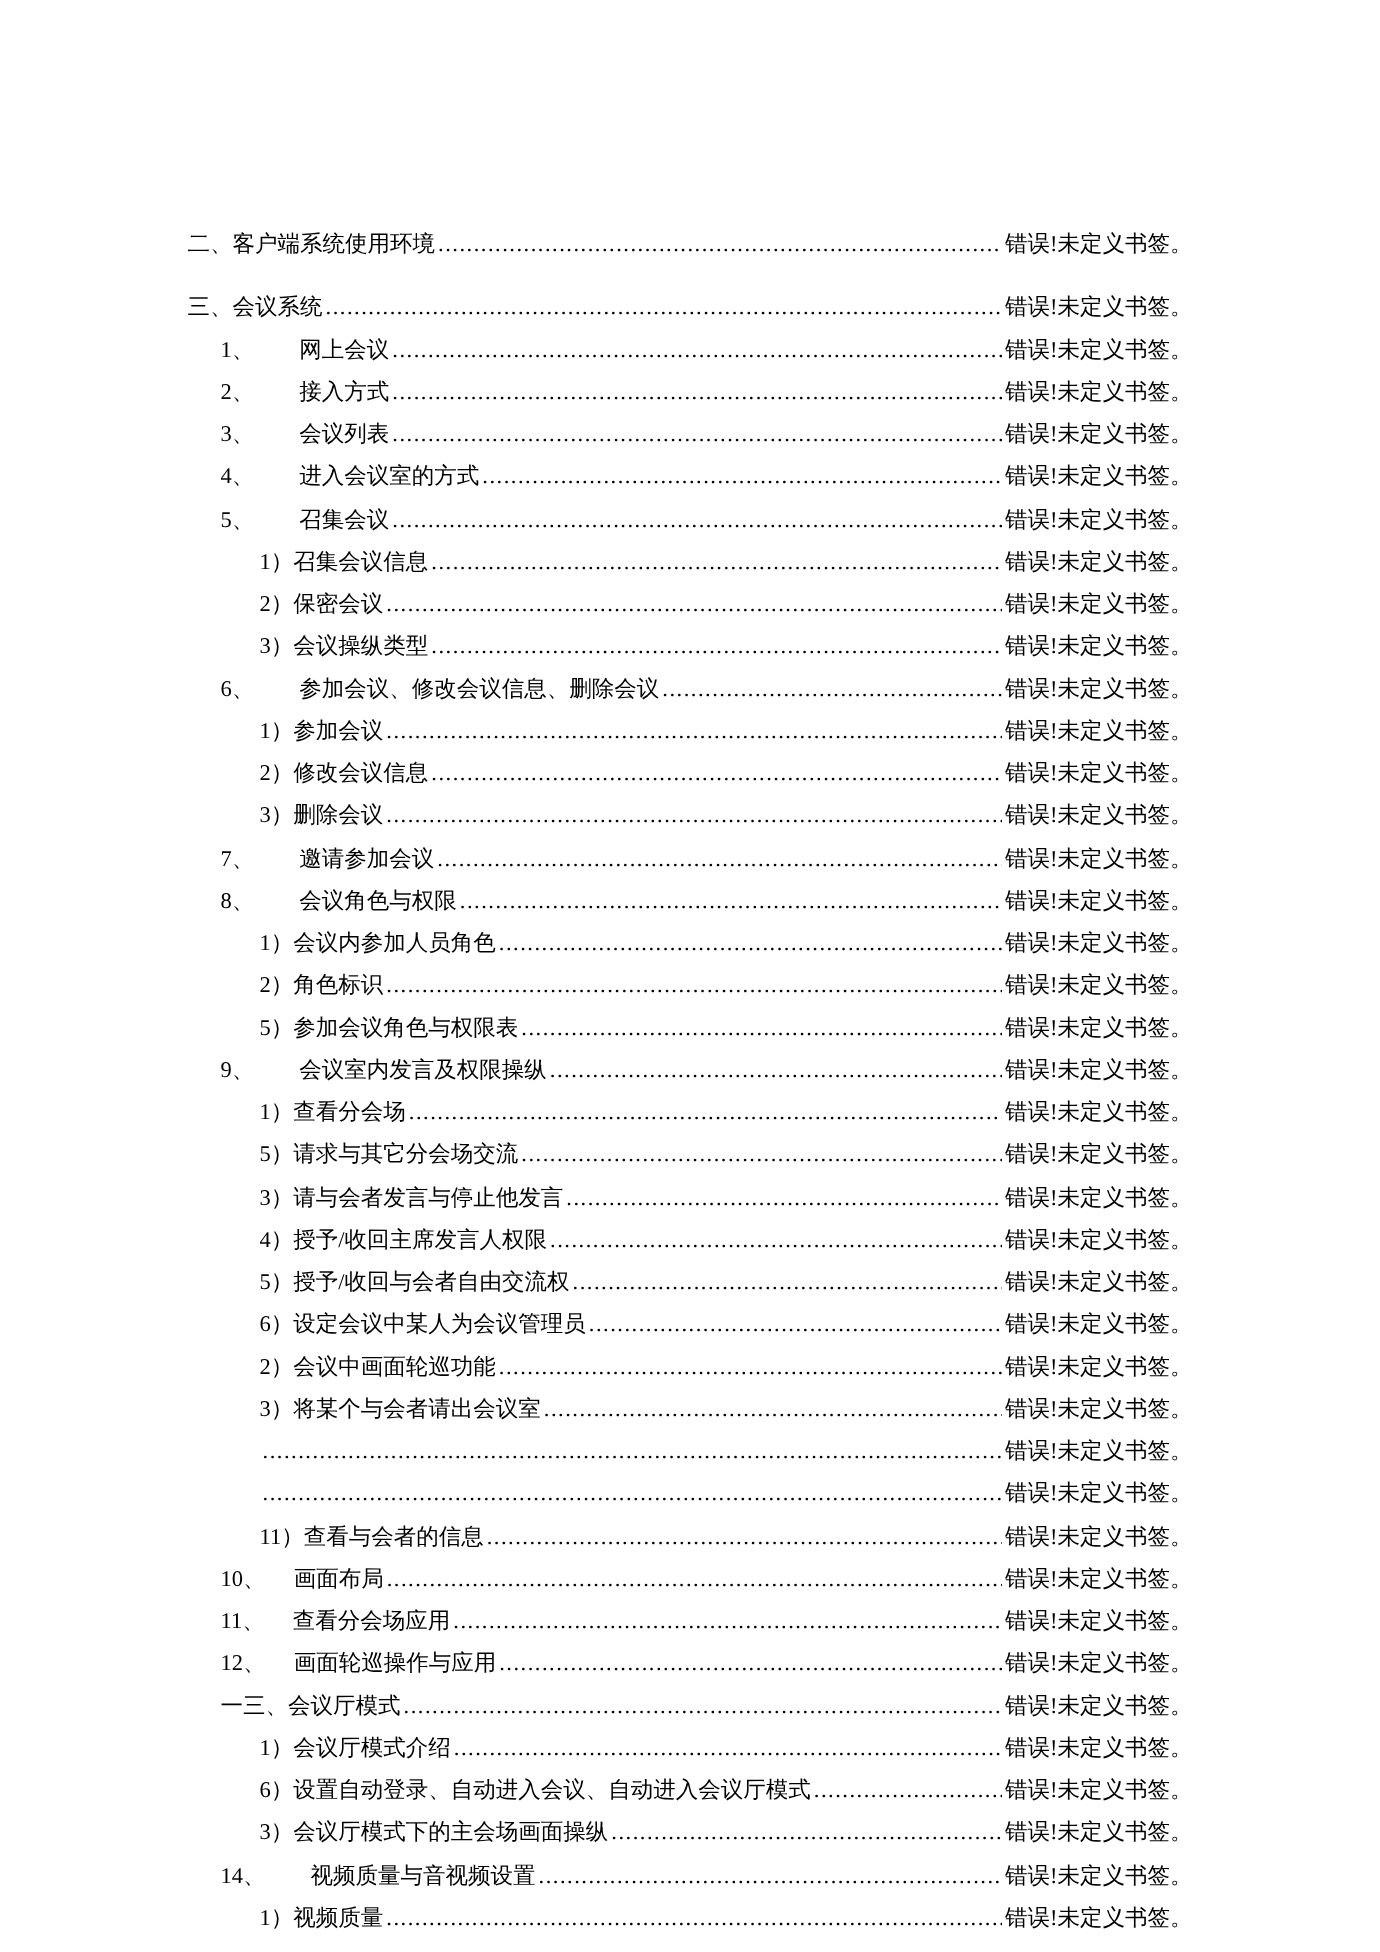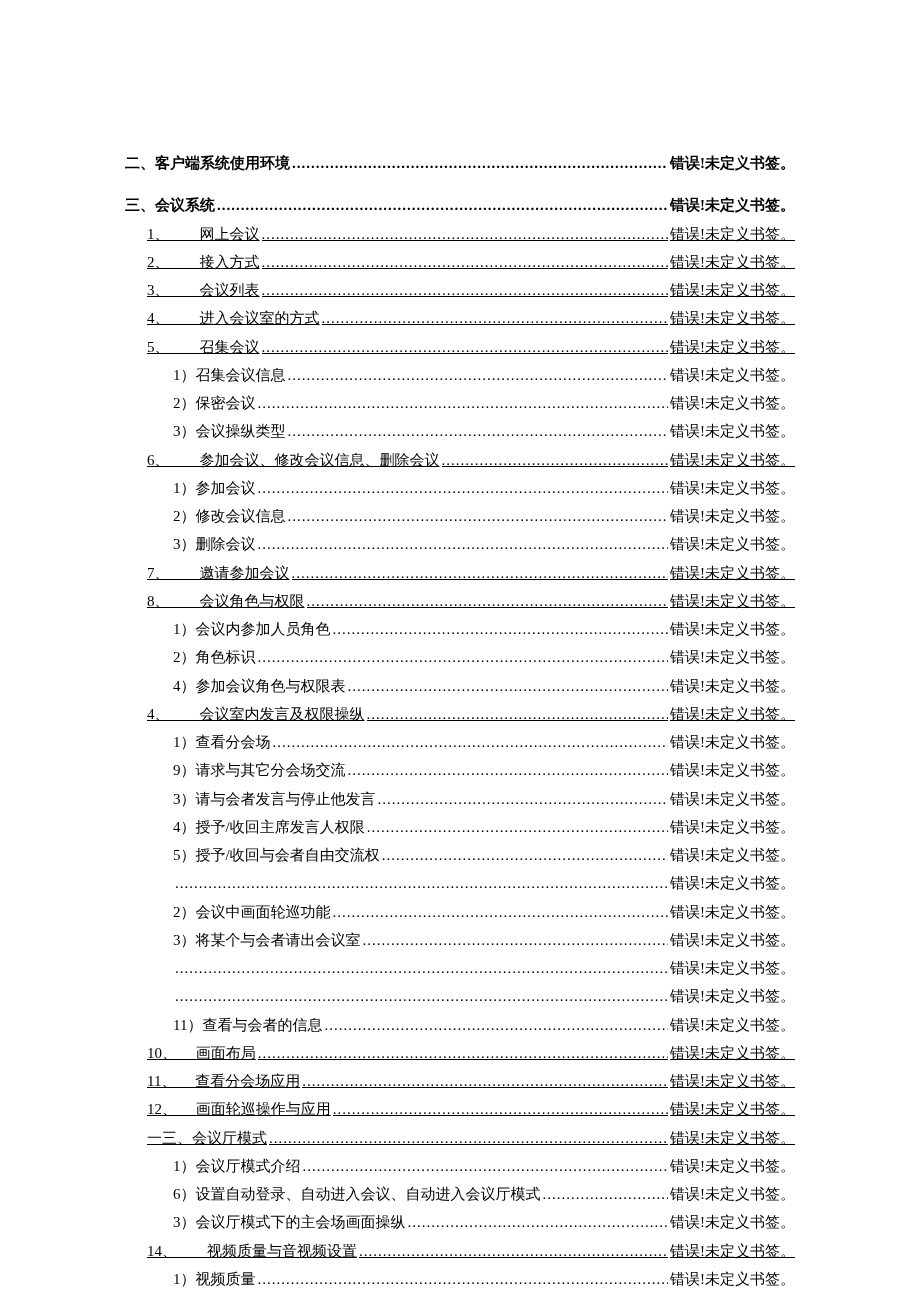--- a/index.html
+++ b/index.html
@@ -34,22 +34,22 @@
   }
   .row span.dots::before {
     content: ".......................................................................................................................................................................................................";
     display: block;
     white-space: nowrap;
     overflow: hidden;
   }
   .row span.ref {
     white-space: nowrap;
   }
-  .indent-0 { padding-left: 0; font-weight: bold; }
-  .indent-1 { padding-left: 22px; text-decoration: underline; }
+  .indent-0 { padding-left: 0; }
+  .indent-1 { padding-left: 22px; }
   .indent-2 { padding-left: 48px; align-items: center; }
   .section-space { margin-top: 16px; }
 </style>
 </head>
 <body>
 <div class="page">
 
   <div id="toc-container">
       <div class="row indent-0">
         <span class="label">二、客户端系统使用环境</span>
@@ -135,55 +135,56 @@
         <span class="label">1）会议内参加人员角色</span>
         <span class="dots"></span>
         <span class="ref">错误!未定义书签。</span>
       </div>
       <div class="row indent-2">
         <span class="label">2）角色标识</span>
         <span class="dots"></span>
         <span class="ref">错误!未定义书签。</span>
       </div>
       <div class="row indent-2">
-        <span class="label">4）参加会议角色与权限表</span>
-        <span class="dots"></span>
-        <span class="ref">错误!未定义书签。</span>
-      </div>
-      <div class="row indent-1">
-        <span class="label">4、　　会议室内发言及权限操纵 </span>
+        <span class="label">5）参加会议角色与权限表</span>
+        <span class="dots"></span>
+        <span class="ref">错误!未定义书签。</span>
+      </div>
+      <div class="row indent-1">
+        <span class="label">9、　　会议室内发言及权限操纵 </span>
         <span class="dots"></span>
         <span class="ref">错误!未定义书签。</span>
       </div>
       <div class="row indent-2">
         <span class="label">1）查看分会场</span>
         <span class="dots"></span>
         <span class="ref">错误!未定义书签。</span>
       </div>
       <div class="row indent-2">
-        <span class="label">9）请求与其它分会场交流</span>
+        <span class="label">5）请求与其它分会场交流</span>
         <span class="dots"></span>
         <span class="ref">错误!未定义书签。</span>
       </div>
       <div class="row indent-2">
         <span class="label">3）请与会者发言与停止他发言</span>
         <span class="dots"></span>
         <span class="ref">错误!未定义书签。</span>
       </div>
       <div class="row indent-2">
         <span class="label">4）授予/收回主席发言人权限</span>
         <span class="dots"></span>
         <span class="ref">错误!未定义书签。</span>
       </div>
       <div class="row indent-2">
         <span class="label">5）授予/收回与会者自由交流权</span>
         <span class="dots"></span>
         <span class="ref">错误!未定义书签。</span>
       </div>
       <div class="row indent-2">
+        <span class="label">6）设定会议中某人为会议管理员</span>
         <span class="dots"></span>
         <span class="ref">错误!未定义书签。</span>
       </div>
       <div class="row indent-2">
         <span class="label">2）会议中画面轮巡功能</span>
         <span class="dots"></span>
         <span class="ref">错误!未定义书签。</span>
       </div>
       <div class="row indent-2">
         <span class="label">3）将某个与会者请出会议室</span>

